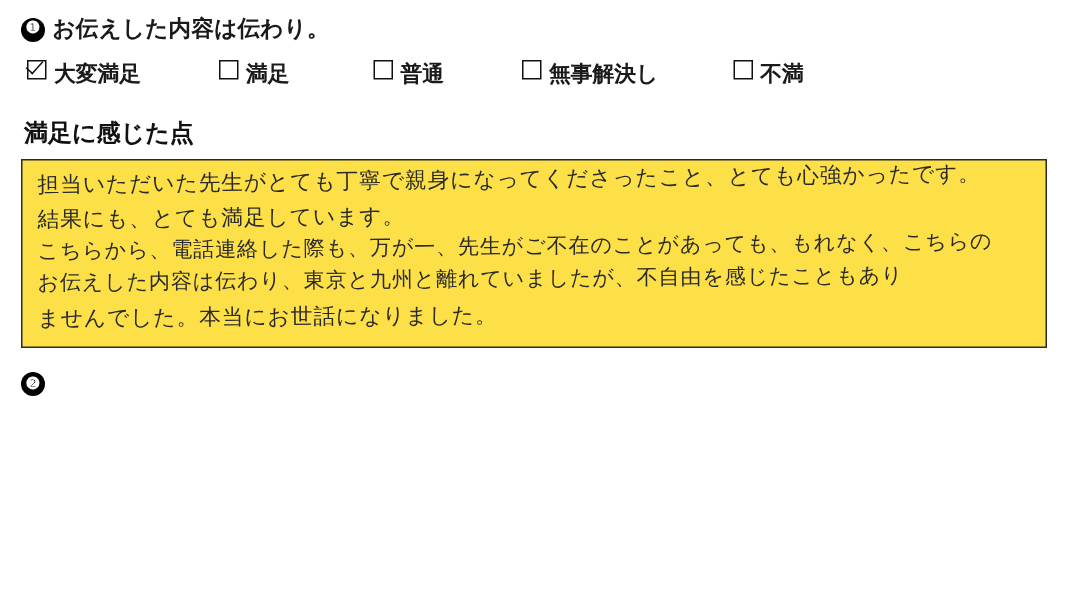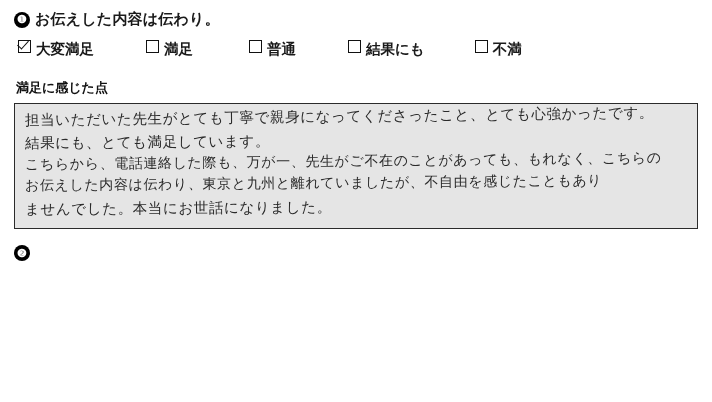--- a/index.html
+++ b/index.html
@@ -84,29 +84,29 @@
   }
   .sp1 { width: 52px; }
   .sp2 { width: 56px; }
   .sp3 { width: 52px; }
   .sp4 { width: 50px; }
 
   
   .sub-label {
     margin-top: 20px;
     padding-left: 2px;
-    font-size: 13px;
+    font-size: 16px;
     font-weight: bold;
     color: #111;
   }
 
   
   .answer-box {
     border: 1.5px solid #2b2b2b;
-    background: #e5e5e5;
+    background: #fde047;
     position: relative;
     overflow: hidden;
   }
   #answer-box-1 {
     margin-top: 6px;
     height: 124px;
   }
   #answer-box-2 {
     margin-top: 9px;
     height: 106px;
@@ -157,21 +157,21 @@
       <span>満足</span>
     </div>
     <span class="sp2"></span>
     <div class="choice">
       <span class="box"></span>
       <span>普通</span>
     </div>
     <span class="sp3"></span>
     <div class="choice">
       <span class="box"></span>
-      <span>結果にも</span>
+      <span>無事解決し</span>
     </div>
     <span class="sp4"></span>
     <div class="choice">
       <span class="box"></span>
       <span>不満</span>
     </div>
   </div>
 
   <div class="sub-label">満足に感じた点</div>
 

